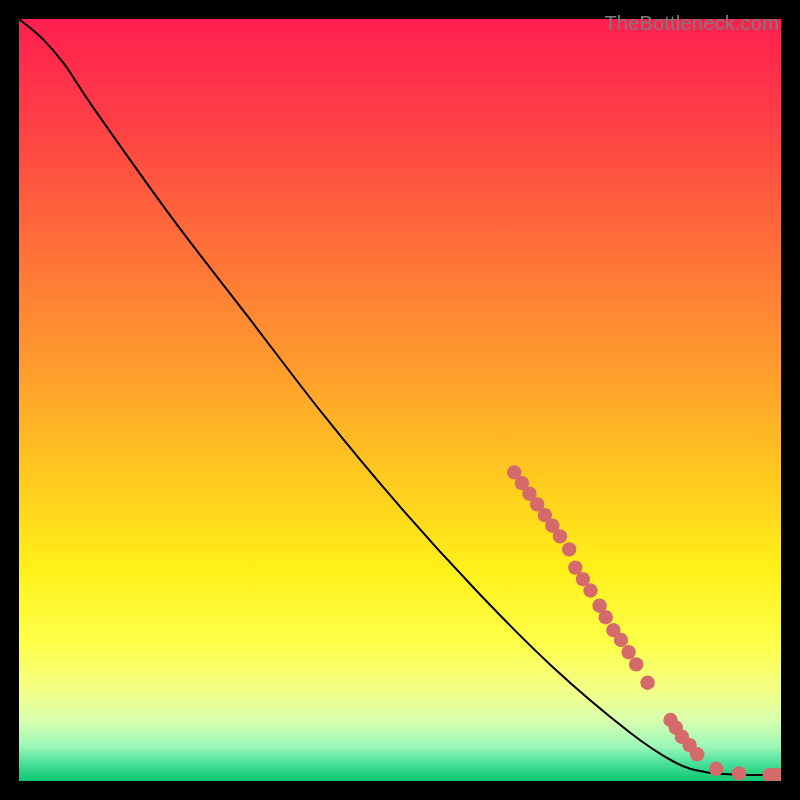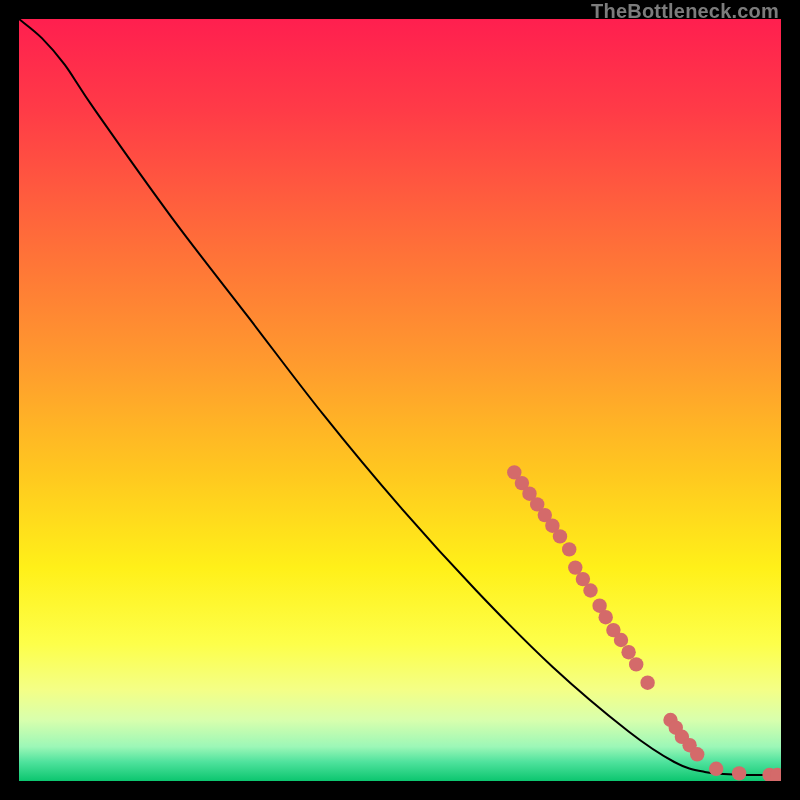--- a/index.html
+++ b/index.html
@@ -27,25 +27,25 @@
   }
   .gradient {
     position: absolute;
     left: 0;
     top: 0;
     width: 100%;
     height: 100%;
   }
   .credit {
     position: absolute;
-    top: 0px;
+    top: 12px;
     right: 21px;
     color: #7c7c7c;
     font-size: 20px;
-    font-weight: 700;
+    font-weight: 400;
     letter-spacing: 0.2px;
     user-select: none;
   }
   svg.overlay {
     position: absolute;
     left: 0;
     top: 0;
     width: 100%;
     height: 100%;
   }

